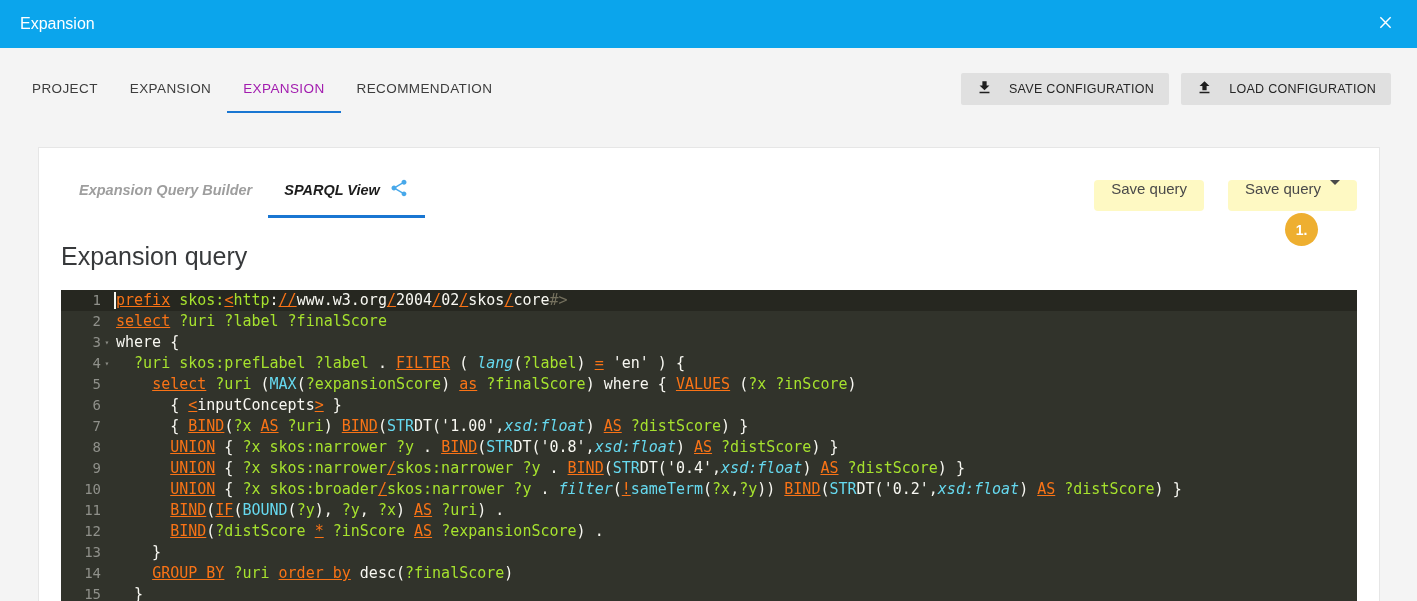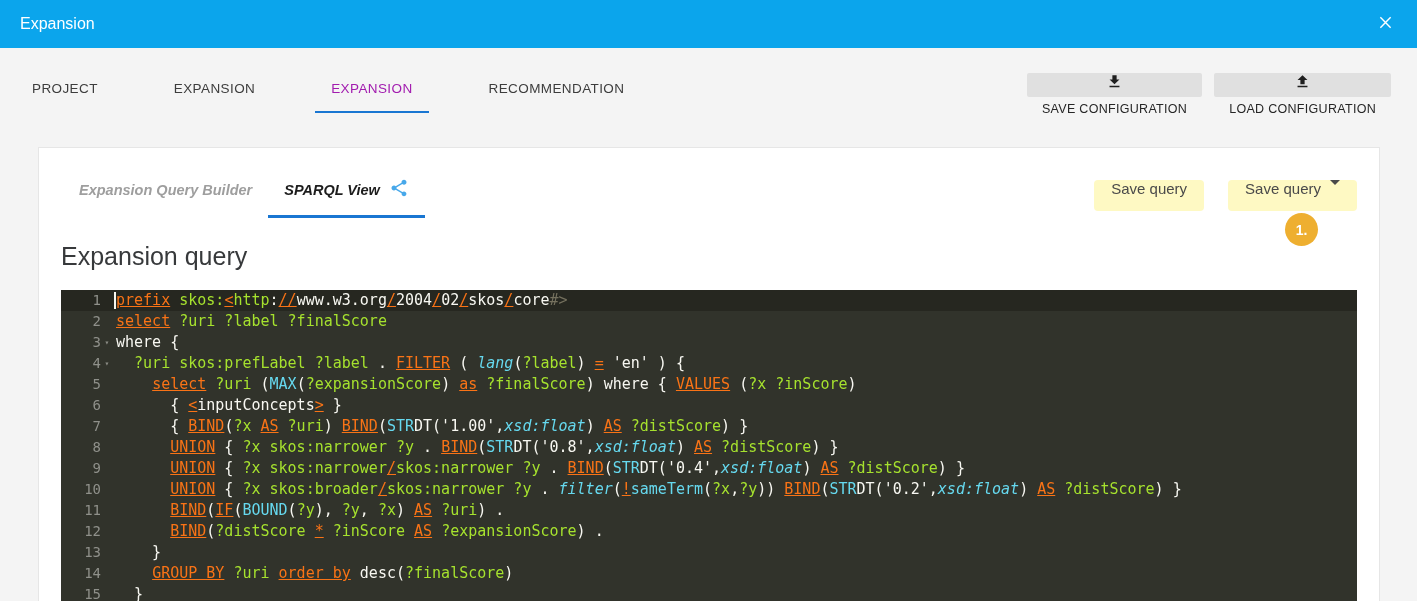--- a/index.html
+++ b/index.html
@@ -9,29 +9,29 @@
   
   .dlg-header { height:48px; background:#0ba5ec; display:flex; align-items:center;
                 justify-content:space-between; padding:0 18px 0 20px; }
   .dlg-title { color:#ffffff; font-size:16px; }
   .close-btn { background:none; border:none; cursor:pointer; width:28px; height:28px;
                display:flex; align-items:center; justify-content:center; }
 
   
   .toolbar { display:flex; justify-content:space-between; align-items:flex-start;
              padding:25px 26px 0 16px; }
-  .main-tabs { display:flex;gap:44px; }
+  .main-tabs { display:flex; }
   .mtab { padding:8px 16px 15px; font-size:13.5px; letter-spacing:.4px; color:#3d3d3d;
           font-weight:500; border-bottom:2px solid transparent; cursor:pointer; }
   .mtab.active { color:#a21caf; font-weight:400; border-bottom-color:#1976d2; }
   .config-buttons { display:flex; gap:12px; }
-  .cfg-btn { display:flex; align-items:center; gap:9px; background:#e0e0e0; border:none;
-             border-radius:2px; height:24px; padding:0 15px; font-size:12.5px;
+  .cfg-btn { display:flex; align-items:center; gap:16px; background:#e0e0e0; border:none;
+             border-radius:2px; height:32px; padding:0 15px; font-size:12.5px;
              letter-spacing:.3px; color:#262626; font-weight:500; cursor:pointer;
-             font-family:"Liberation Sans", sans-serif;flex-direction:column; }
+             font-family:"Liberation Sans", sans-serif; }
 
   
   .card { position:relative; margin:34px 37px 0 38px; background:#ffffff;
           border:1px solid #e6e6e6; padding:0 22px 30px; min-height:470px; }
   .card-head { display:flex; justify-content:space-between; align-items:flex-start;
                padding-top:26px; }
   .inner-tabs { display:flex; margin-left:2px; }
   .itab { padding:4px 16px 14px; font-size:14.5px; font-weight:700; color:#9e9e9e;
           cursor:pointer; border-bottom:3px solid transparent; display:flex;
           align-items:center; gap:9px;font-style:italic; }

